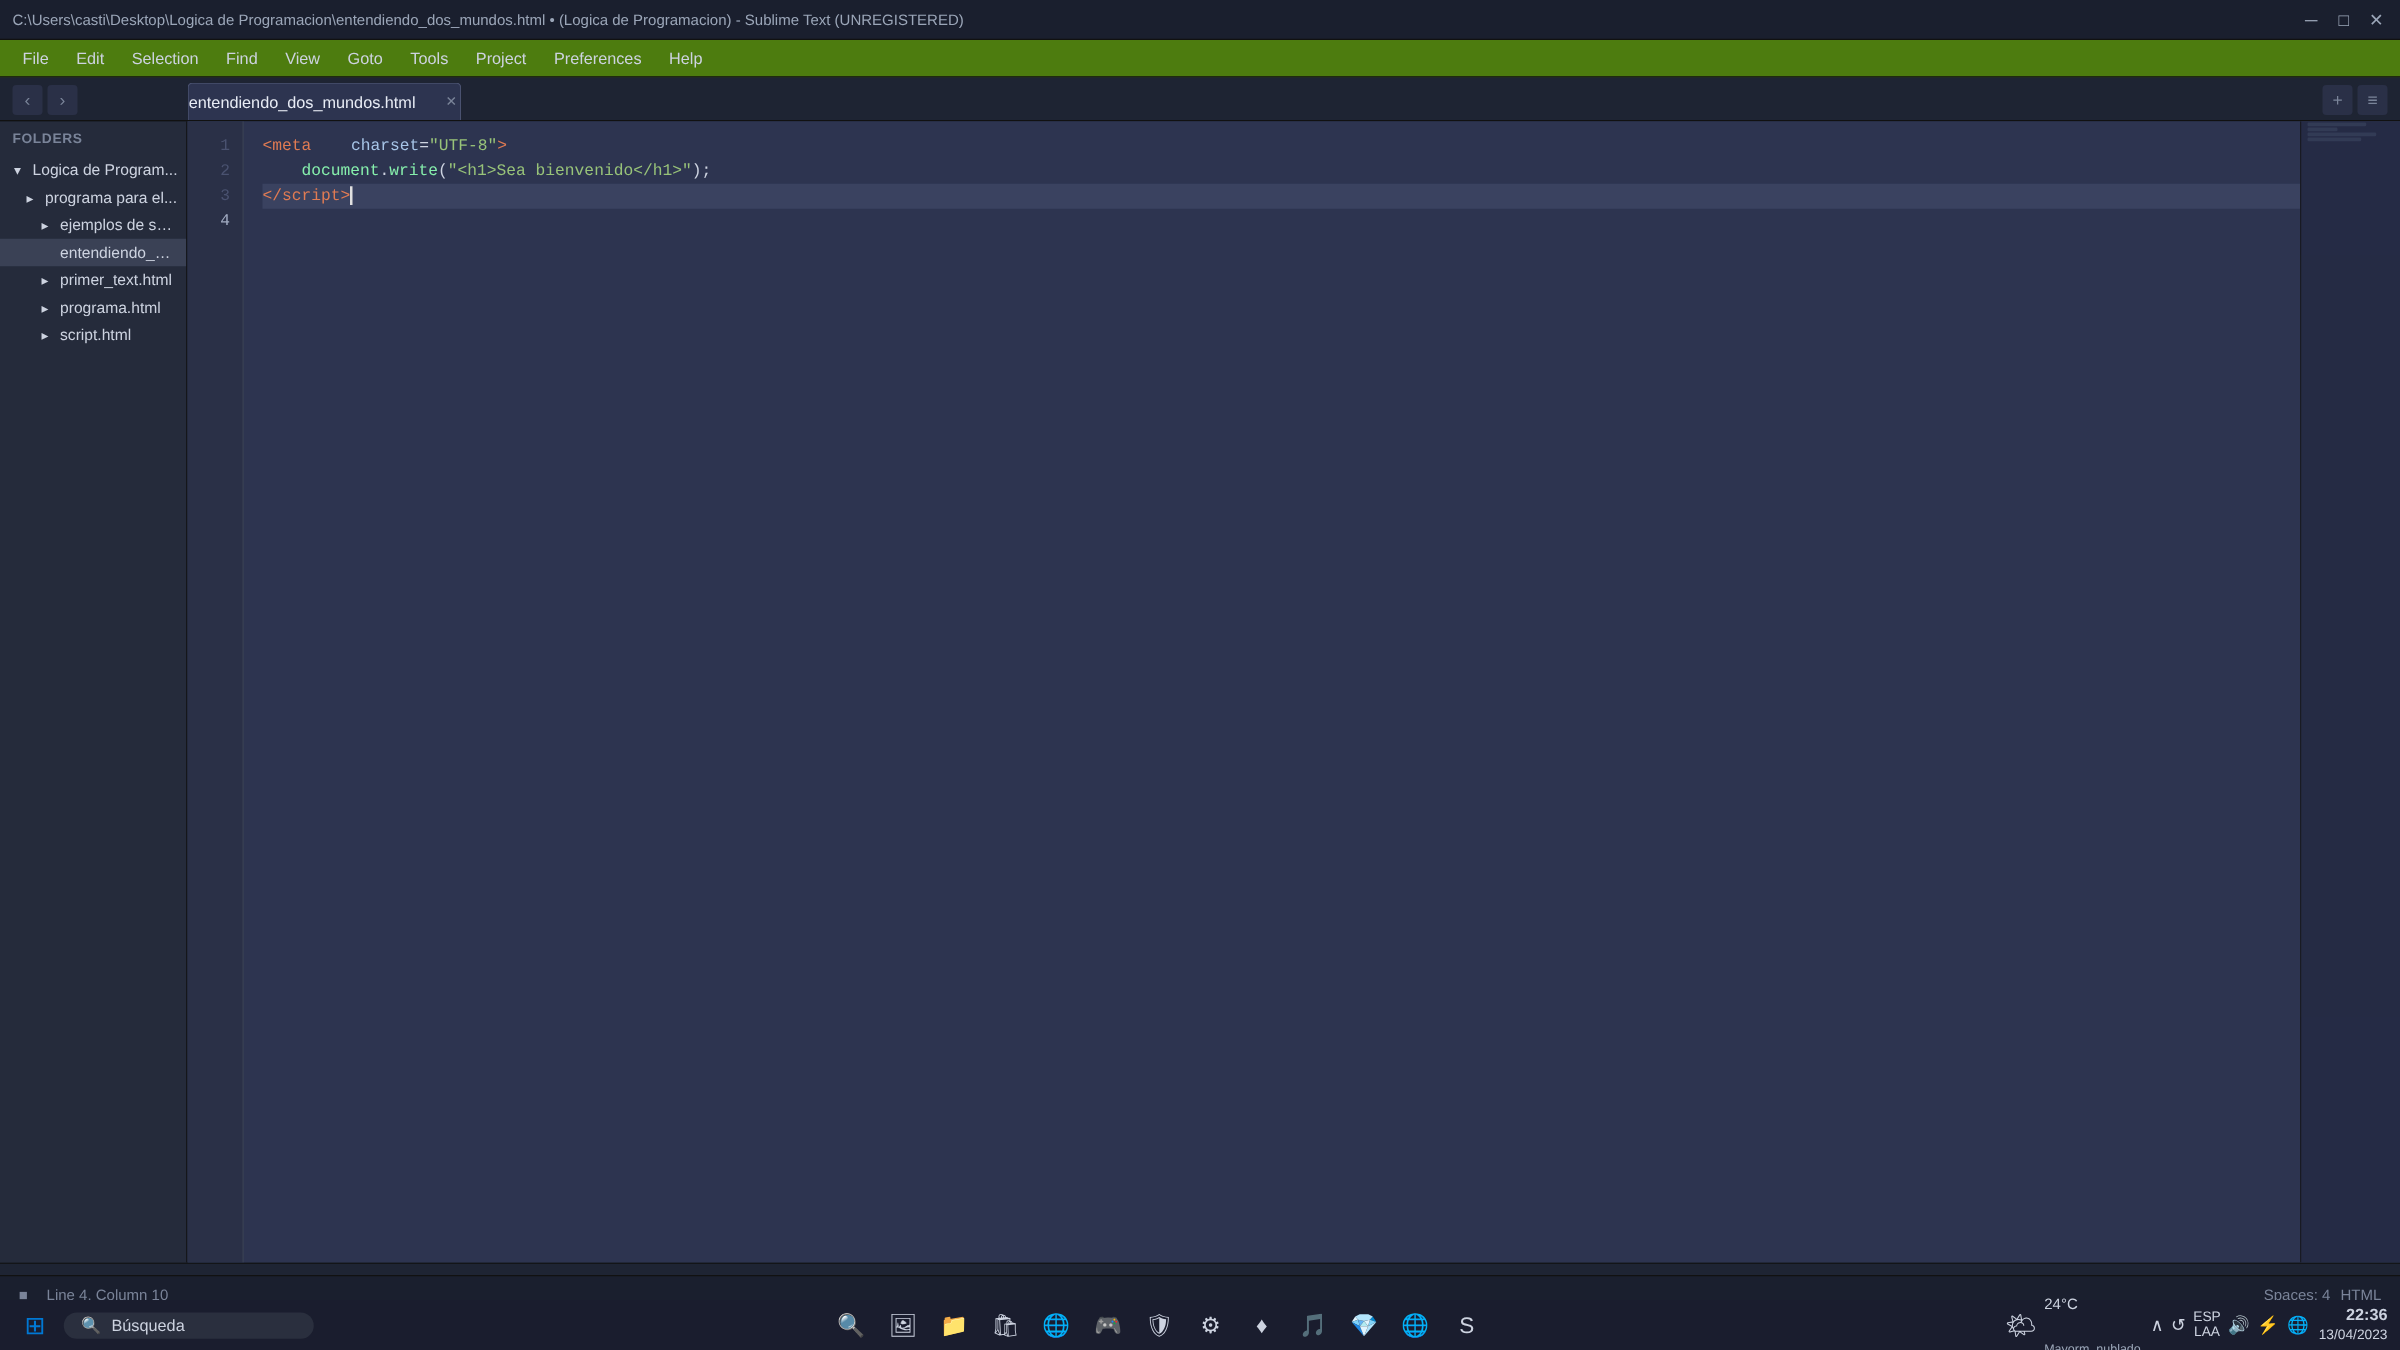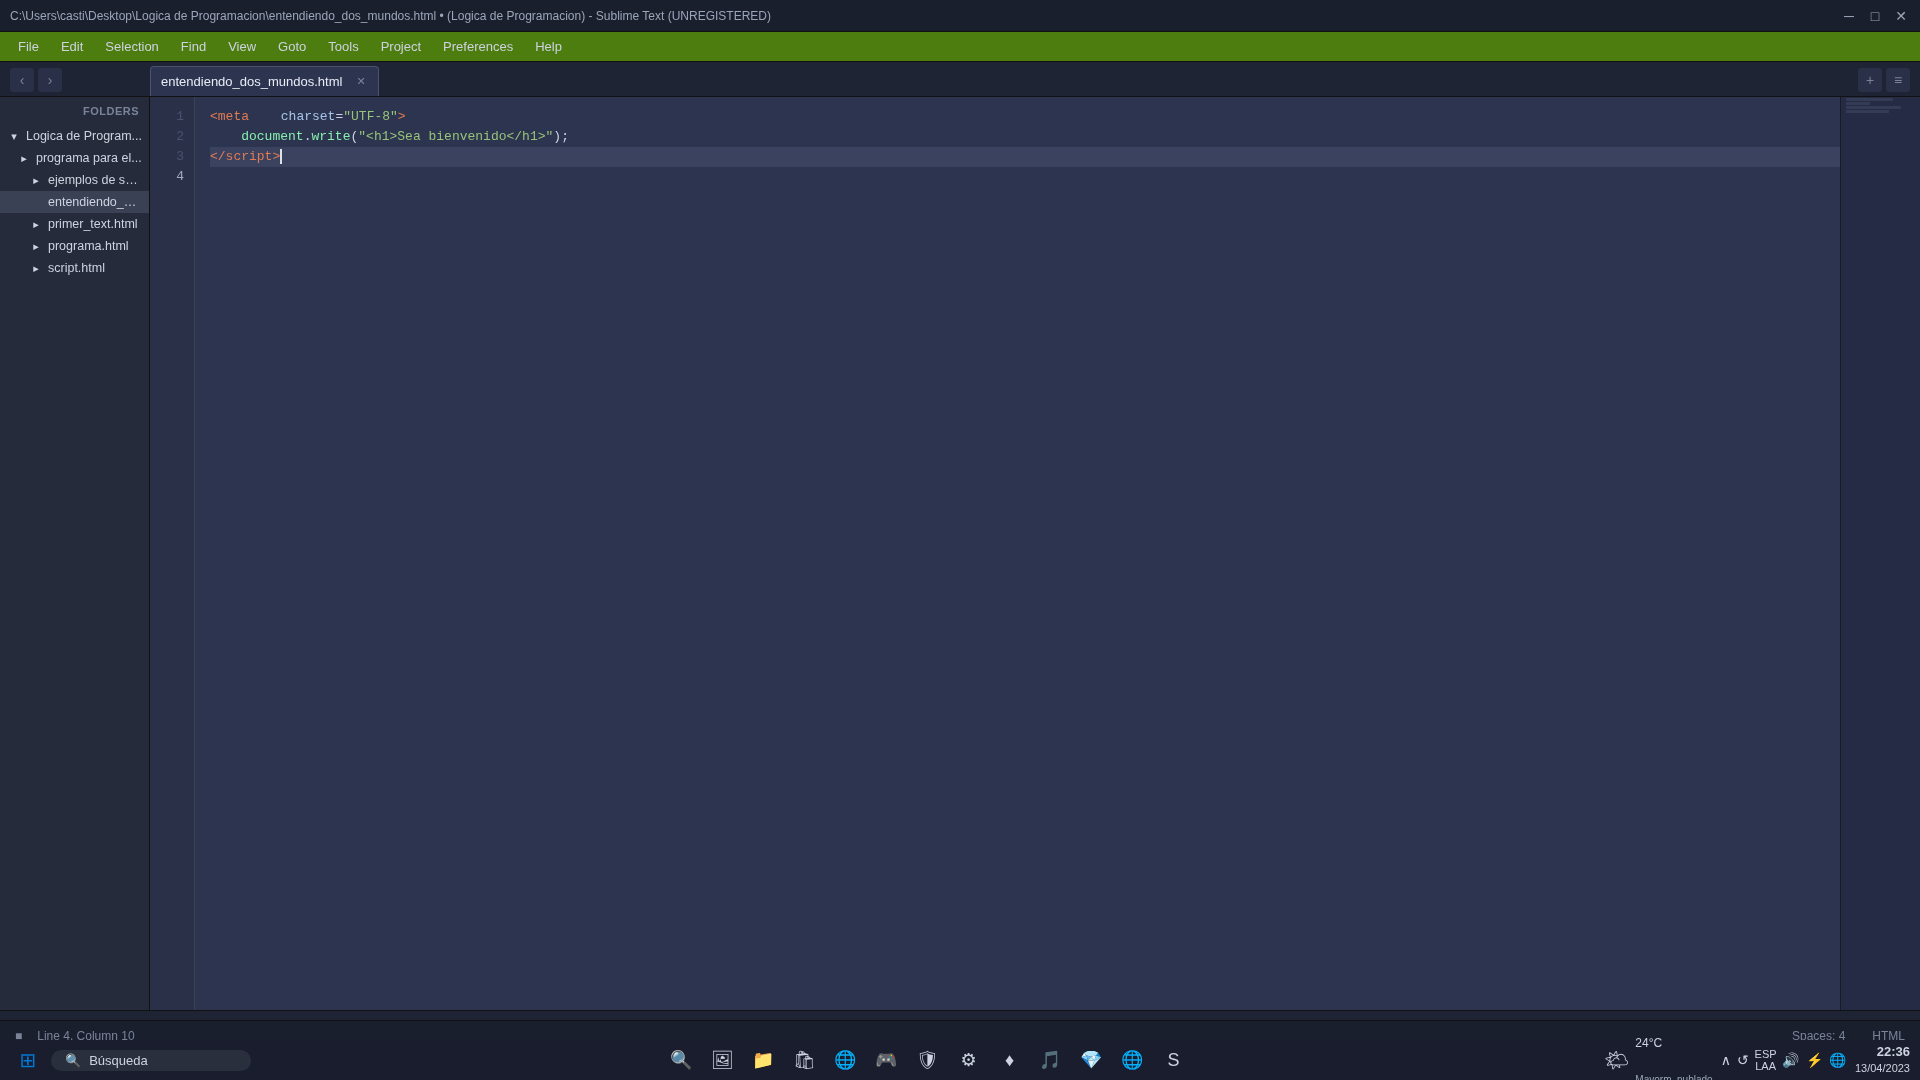--- a/index.html
+++ b/index.html
@@ -68,29 +68,29 @@
       display: flex;
       align-items: flex-end;
       padding: 0 150px 0 150px;
       border-bottom: 1px solid #111;
       position: relative;
     }
     .tab {
       display: flex;
       align-items: center;
       height: 30px;
-      padding: 0 10px;
+      padding: 0 0;
       background: #2a3047;
       color: #cdd3e0;
       font-size: 13px;
       cursor: pointer;
       border-radius: 4px 4px 0 0;
       border: 1px solid #3a4155;
       border-bottom: none;
-      gap: 12px;
+      gap: 22px;
     }
     .tab.active {
       background: #2d3450;
       color: #e8ecf5;
       border-color: #4a5270;
     }
     .tab-close {
       font-size: 11px;
       color: #7a8499;
       cursor: pointer;
@@ -136,21 +136,20 @@
       height: calc(1080px - 32px - 30px - 35px - 30px - 40px);
     }
 
     
     #sidebar {
       width: 150px;
       background: #252b3b;
       border-right: 1px solid #111;
       overflow: hidden;
       height: 100%;
-      text-align: right;
     }
     #sidebar-header {
       padding: 8px 10px;
       font-size: 11px;
       color: #7a8499;
       font-weight: bold;
       letter-spacing: 0.5px;
     }
     .folder-item {
       display: flex;
@@ -258,21 +257,21 @@
       background: #1a1f2e;
       display: flex;
       align-items: center;
       justify-content: space-between;
       padding: 0 15px;
       font-size: 12px;
       color: #7a8499;
       border-top: 1px solid #111;
     }
     #status-left { display: flex; align-items: center; gap: 15px; }
-    #status-right { display: flex; align-items: center; gap: 27px; }
+    #status-right { display: flex; align-items: center; gap: 8px; }
     .status-item { cursor: pointer; }
 
     
     #taskbar {
       height: 40px;
       background: #1a1d2e;
       display: flex;
       align-items: center;
       justify-content: space-between;
       padding: 0 10px;

